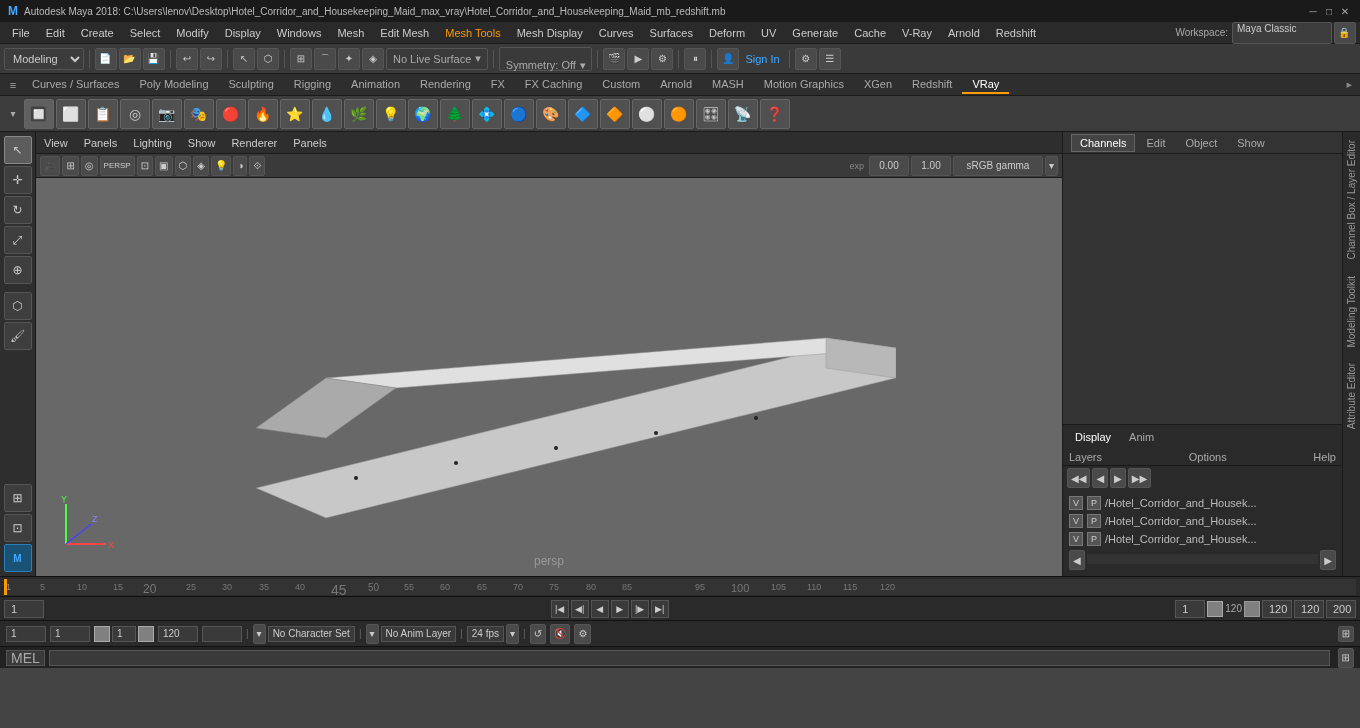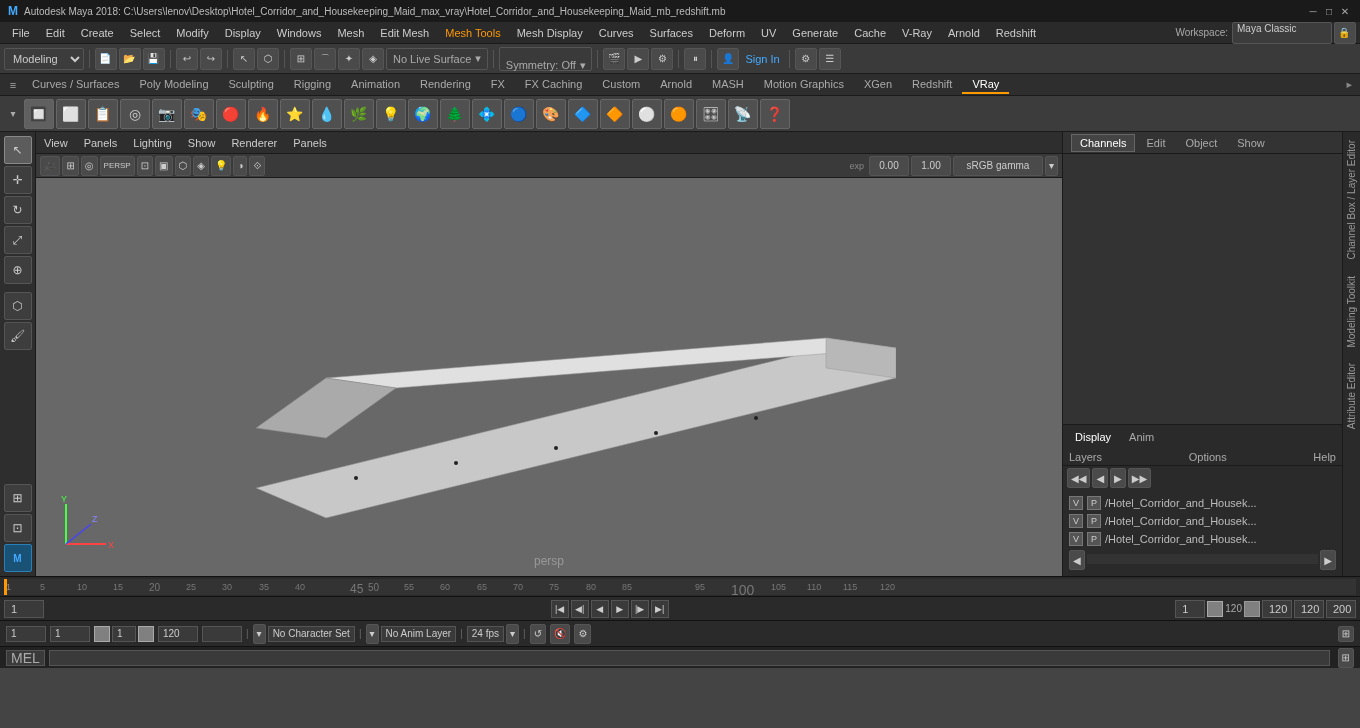--- a/index.html
+++ b/index.html
@@ -388,37 +388,37 @@
 </div>
 
 <div style="width:100%;height:20px;background:#2a2a2a;display:flex;align-items:center;padding:0 4px;border-top:1px solid #111;position:relative;overflow:hidden;">
   <div style="flex:1;height:16px;background:#333;position:relative;overflow:hidden;">
     <div style="position:absolute;left:0;top:0;height:100%;width:3px;background:#f90;"></div>
 
     <span style="position:absolute;left:2px;font-size:9px;color:#888;top:3px;">1</span>
     <span style="position:absolute;left:36px;font-size:9px;color:#777;top:3px;">5</span>
     <span style="position:absolute;left:73px;font-size:9px;color:#777;top:3px;">10</span>
     <span style="position:absolute;left:109px;font-size:9px;color:#777;top:3px;">15</span>
-    <span style="position:absolute;left:145px;font-size:10px;color:#777;top:3px;">20</span>
+    <span style="position:absolute;left:139px;font-size:12px;color:#777;top:3px;">20</span>
     <span style="position:absolute;left:182px;font-size:9px;color:#777;top:3px;">25</span>
     <span style="position:absolute;left:218px;font-size:9px;color:#777;top:3px;">30</span>
     <span style="position:absolute;left:255px;font-size:9px;color:#777;top:3px;">35</span>
     <span style="position:absolute;left:291px;font-size:9px;color:#777;top:3px;">40</span>
-    <span style="position:absolute;left:327px;font-size:12px;color:#777;top:3px;margin-left:19px;">45</span>
+    <span style="position:absolute;left:327px;font-size:14px;color:#777;top:3px;">45</span>
     <span style="position:absolute;left:364px;font-size:10px;color:#777;top:3px;">50</span>
     <span style="position:absolute;left:400px;font-size:9px;color:#777;top:3px;">55</span>
     <span style="position:absolute;left:436px;font-size:9px;color:#777;top:3px;">60</span>
     <span style="position:absolute;left:473px;font-size:9px;color:#777;top:3px;">65</span>
     <span style="position:absolute;left:509px;font-size:9px;color:#777;top:3px;">70</span>
     <span style="position:absolute;left:545px;font-size:9px;color:#777;top:3px;">75</span>
     <span style="position:absolute;left:582px;font-size:9px;color:#777;top:3px;">80</span>
     <span style="position:absolute;left:618px;font-size:9px;color:#777;top:3px;">85</span>
     <span style="position:absolute;left:654px;font-size:9px;color:#777;top:14px;">90</span>
     <span style="position:absolute;left:691px;font-size:9px;color:#777;top:3px;">95</span>
-    <span style="position:absolute;left:727px;font-size:14px;color:#777;top:3px;">100</span>
+    <span style="position:absolute;left:727px;font-size:11px;color:#777;top:3px;">100</span>
     <span style="position:absolute;left:767px;font-size:9px;color:#777;top:3px;">105</span>
     <span style="position:absolute;left:803px;font-size:9px;color:#777;top:3px;">110</span>
     <span style="position:absolute;left:839px;font-size:9px;color:#777;top:3px;">115</span>
     <span style="position:absolute;left:876px;font-size:9px;color:#777;top:3px;">120</span>
   </div>
 </div>
 
 <div style="width:100%;height:24px;background:#2a2a2a;display:flex;align-items:center;padding:0 4px;gap:2px;border-top:1px solid #111;">
 
   <div class="bottom-field" style="width:40px;cursor:text;">1</div>

